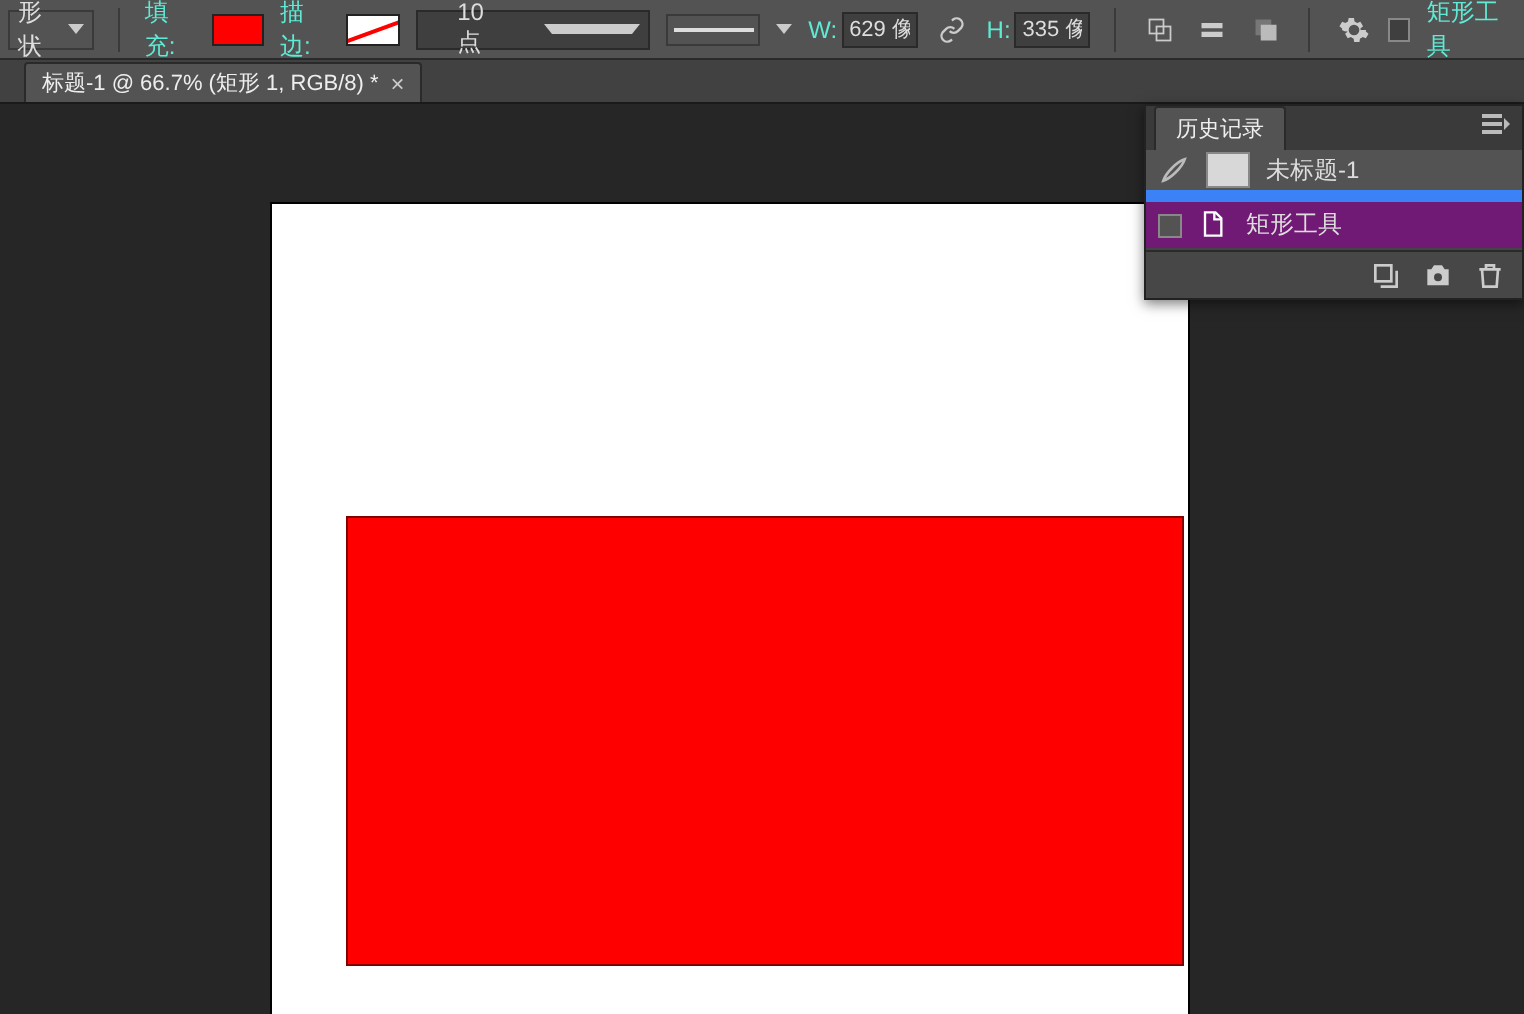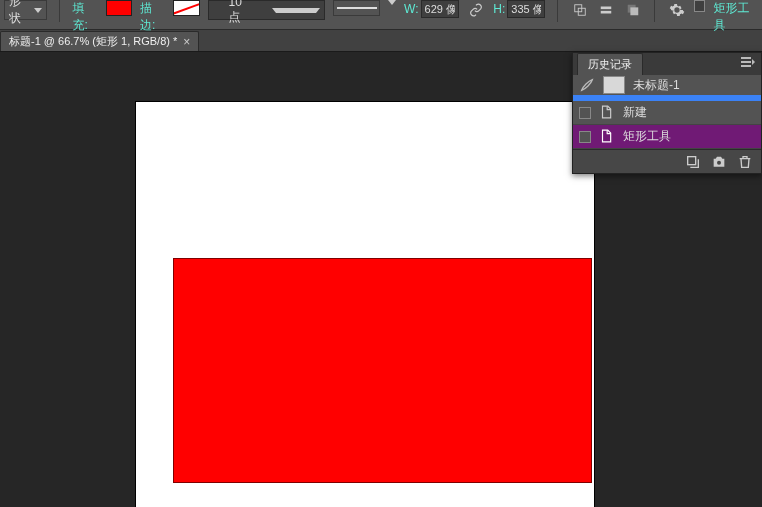--- a/index.html
+++ b/index.html
@@ -1,40 +1,40 @@
 <!DOCTYPE html>
 <html><head>
 <meta charset="utf-8">
 <style>
   * { box-sizing: border-box; margin: 0; padding: 0; font-family: "Microsoft YaHei", Arial, sans-serif; }
   body { width: 762px; height: 507px; background: #262626; overflow: hidden; color: #ddd; font-size: 12px; position: relative; }
 
   
-  .options-bar { height: 30px; background: #535353; border-bottom: 1px solid #2a2a2a; display: flex; align-items: flex-start; padding: 0 4px; gap: 8px; position: relative; z-index: 5; }
+  .options-bar { height: 30px; background: #535353; border-bottom: 1px solid #2a2a2a; display: flex; align-items: center; padding: 0 4px; gap: 8px; position: relative; z-index: 5; }
   .opt-label { color: #5eead4; }
   .opt-dropdown { display: flex; align-items: center; background: #535353; border: 1px solid #3a3a3a; height: 20px; padding: 0 4px; gap: 4px; }
   .chevron-down { width: 0; height: 0; border-left: 4px solid transparent; border-right: 4px solid transparent; border-top: 5px solid #ccc; }
   .sep { width: 1px; height: 22px; background: #3a3a3a; margin: 0 4px; }
   .swatch { width: 28px; height: 16px; border: 1px solid #222; }
   .swatch.fill { background: #ff0000; }
   .swatch.stroke { background: #fff; position: relative; overflow: hidden; }
   .swatch.stroke::after { content: ""; position: absolute; left: -4px; right: -4px; top: 50%; border-top: 2px solid red; transform: rotate(-20deg); }
   .stroke-input { display: flex; align-items: center; background: #3f3f3f; border: 1px solid #2a2a2a; height: 20px; }
   .stroke-input span { padding: 0 20px; }
   .stroke-sample { width: 50px; height: 16px; background: #535353; border: 1px solid #3a3a3a; display: flex; align-items: center; justify-content: center; }
   .stroke-sample-line { width: 40px; height: 2px; background: #ddd; }
   .dim-field { display: flex; align-items: center; gap: 2px; }
   .dim-input { background: #3f3f3f; border: 1px solid #2a2a2a; color: #ddd; width: 38px; height: 18px; padding: 0 3px; text-align: right; font-size: 11px; }
   .link-icon svg { display: block; }
   .icon-btn { width: 20px; height: 20px; display: flex; align-items: center; justify-content: center; border: 1px solid transparent; }
   .gear-icon svg, .align-icon svg { display: block; }
   .checkbox { width: 12px; height: 12px; border: 1px solid #888; background: #3f3f3f; }
 
   
-  .tab-bar { height: 22px; background: #414141; display: flex; align-items: flex-end; padding-left: 0px; border-bottom: 1px solid #1a1a1a; position: relative; z-index: 4; }
+  .tab-bar { height: 22px; background: #414141; display: flex; align-items: flex-end; padding-left: 12px; border-bottom: 1px solid #1a1a1a; position: relative; z-index: 4; }
   .tab { background: #535353; color: #eee; height: 20px; display: flex; align-items: center; padding: 0 8px; font-size: 11px; border-radius: 2px 2px 0 0; gap: 6px; border: 1px solid #2a2a2a; border-bottom: none; }
   .tab-close { color: #ccc; font-size: 12px; }
 
   
   .workspace { position: absolute; top: 52px; left: 0; right: 0; bottom: 0; background: #262626; }
   .canvas { position: absolute; left: 136px; top: 50px; width: 458px; height: 405px; background: #fff; box-shadow: 0 0 0 1px #000; }
   .rect-shape { position: absolute; left: 37px; top: 156px; width: 419px; height: 225px; background: #ff0000; border: 1px solid #800000; }
 
   
   .history-panel { position: absolute; right: 0; top: 52px; width: 190px; background: #535353; border: 1px solid #222; z-index: 10; box-shadow: 0 2px 6px rgba(0,0,0,.5); }
@@ -161,30 +161,20 @@
   <div class="doc-row">
     <span class="brush-icon">
       <svg width="16" height="16" viewBox="0 0 24 24" fill="none" stroke="#bbb" stroke-width="2">
           <path d="M4 20c2-6 10-14 16-16-2 6-10 14-16 16z"></path>
         </svg>
     </span>
     <div class="doc-thumb"></div>
     <span>未标题-1</span>
   </div>
 
-  <div class="hist-item">
-    <div class="hist-checkbox"></div>
-    <span class="hist-icon">
-      <svg width="14" height="14" viewBox="0 0 24 24" fill="none" stroke="#ccc" stroke-width="2">
-          <path d="M6 2h9l5 5v15H6z"></path>
-          <path d="M14 2v6h6"></path>
-        </svg>
-    </span>
-    <span>新建</span>
-  </div>
 
   <div class="hist-item selected">
     <div class="hist-checkbox"></div>
     <span class="hist-icon">
       <svg width="14" height="14" viewBox="0 0 24 24" fill="none" stroke="#fff" stroke-width="2">
           <path d="M6 2h9l5 5v15H6z"></path>
           <path d="M14 2v6h6"></path>
         </svg>
     </span>
     <span>矩形工具</span>

